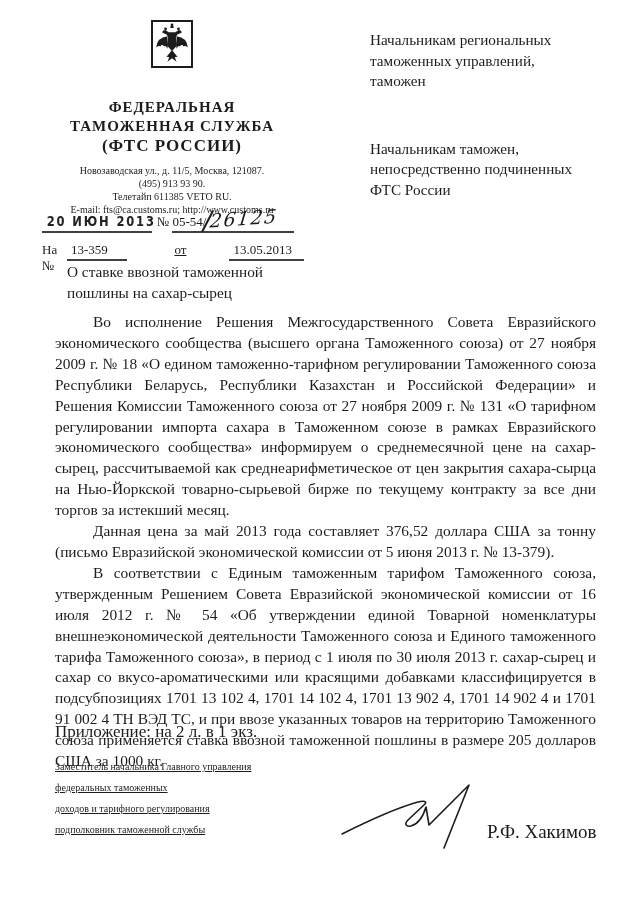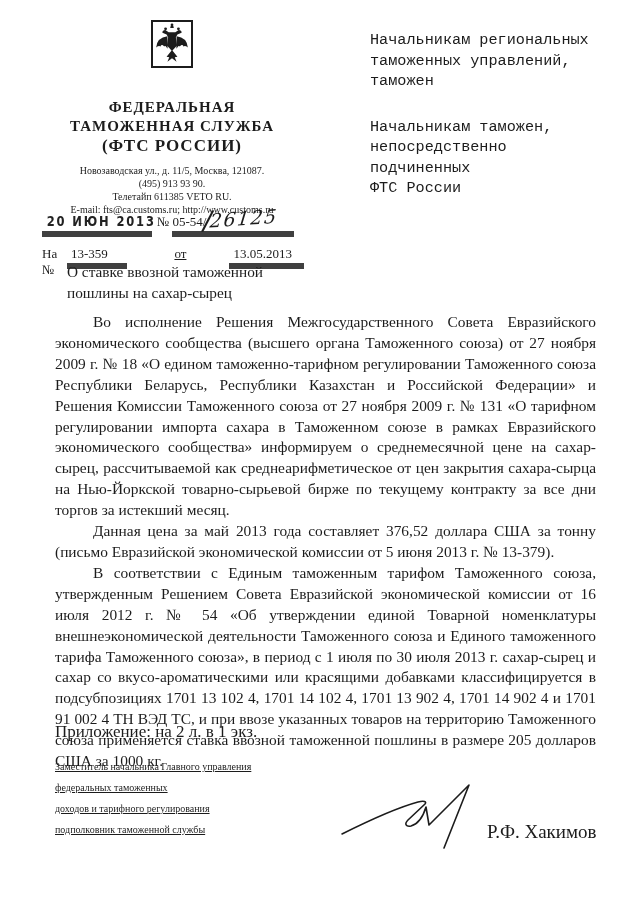--- a/index.html
+++ b/index.html
@@ -14,21 +14,21 @@
     display:inline-block;margin-top:20px;width:38px;height:44px;
     border:2px solid #1c1c1c;background:#fff;
   }
   .emblem-box svg{display:block;margin:1px auto 0;}
   .org-name{margin-top:26px;font-weight:bold;font-size:15px;line-height:19px;letter-spacing:1px;}
   .org-short{font-weight:bold;font-size:17px;letter-spacing:1px;}
   .addr{margin-top:9px;font-size:10px;line-height:12.9px;}
   
   .ref{position:absolute;left:42px;top:208px;width:262px;font-size:13px;}
   .ref-row{display:flex;align-items:baseline;}
-  .seg{border-bottom:6px solid #404040;}
+  .seg{border-bottom:2px solid #404040;}
   .seg-date{width:110px;text-align:center;padding-bottom:1px;}
   .stamp{
     display:inline-block;font-family:"DejaVu Sans", sans-serif;font-weight:bold;
     font-size:12.5px;letter-spacing:2px;transform:scale(.92,1.12);transform-origin:center bottom;
     white-space:nowrap;color:#222;
   }
   .no-label{margin-left:5px;margin-right:3px;}
   .seg-num{width:122px;padding-bottom:1px;white-space:nowrap;}
   .hand-slash{
     display:inline-block;font-size:28px;line-height:0;transform:rotate(10deg);
@@ -38,22 +38,22 @@
     display:inline-block;font-family:"DejaVu Serif", serif;font-style:italic;
     font-size:19px;letter-spacing:1.5px;transform:rotate(-4deg) skewX(-10deg);
     position:relative;top:-1px;
   }
   .ref-row2{margin-top:9px;}
   .seg-reply{width:80px;padding:0 0 1px 4px;}
   .ot-label{margin-left:47px;margin-right:4px;text-decoration:underline;}
   .seg-replydate{width:100px;padding:0 0 1px 4px;margin-left:39px;}
   
   .right-col{position:absolute;left:370px;top:30px;width:235px;font-size:15.2px;line-height:20.5px;}
-  .addressee{white-space:pre-line;font-family:Liberation Mono, monospace;}
-  .addressee + .addressee{margin-top:25px;}
+  .addressee{white-space:pre-line;}
+  .addressee + .addressee{margin-top:47px;}
   
   .subject{position:absolute;left:67px;top:261px;width:260px;font-size:15.3px;line-height:21px;white-space:pre-line;}
   
   .body-text{position:absolute;left:55px;top:312px;width:541px;font-size:15.4px;line-height:20.9px;text-align:justify;}
   .body-text p{margin:0;text-indent:38px;}
   .attachment{position:absolute;left:55px;top:722px;font-size:17px;}
   
   .sig-lines{position:absolute;left:55px;top:756px;width:330px;font-size:10px;line-height:21px;text-decoration:underline;}
   .sig-graphic{position:absolute;left:338px;top:776px;}
   .sig-name{position:absolute;left:487px;top:821px;font-size:19px;white-space:nowrap;}

